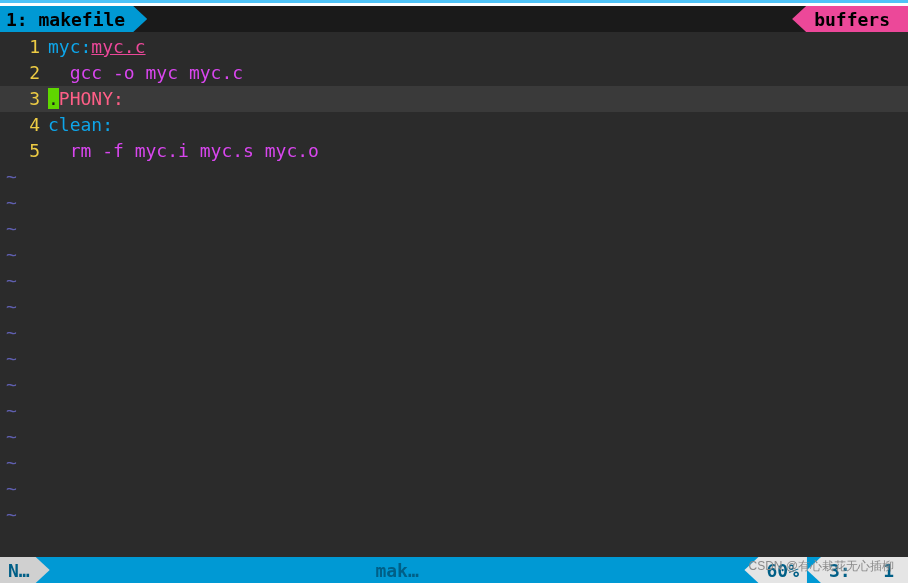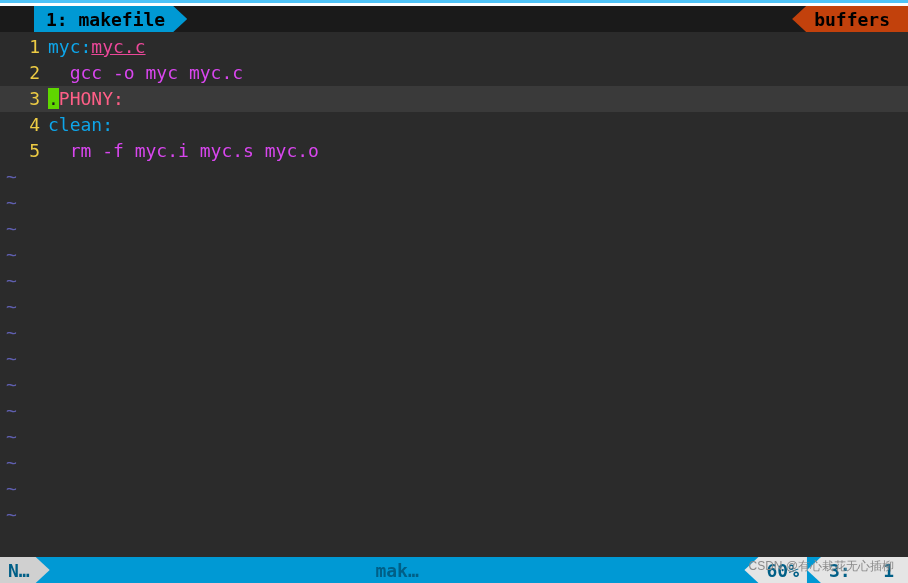--- a/index.html
+++ b/index.html
@@ -29,37 +29,36 @@
       padding: 0;
     }
     .tab-left {
       display: flex;
       align-items: center;
       height: 100%;
     }
     .tab-item {
       background: #0099d4;
       color: #000;
-      padding: 2px 12px 2px 12px;
+      padding: 2px 12px 2px 6px;
       font-weight: bold;
       height: 100%;
       display: flex;
       align-items: center;
       position: relative;
       clip-path: polygon(0 0, calc(100% - 14px) 0, 100% 50%, calc(100% - 14px) 100%, 0 100%);
       padding-right: 22px;
-      margin-left: 34px;
     }
     .tab-right {
       display: flex;
       align-items: center;
       height: 100%;
     }
     .buffers-label {
-      background: #c2410c;
+      background: #ec4899;
       color: #000;
       padding: 2px 18px 2px 22px;
       font-weight: bold;
       height: 100%;
       display: flex;
       align-items: center;
       clip-path: polygon(14px 0, 100% 0, 100% 100%, 14px 100%, 0 50%);
     }
     .editor {
       background: #2b2b2b;

